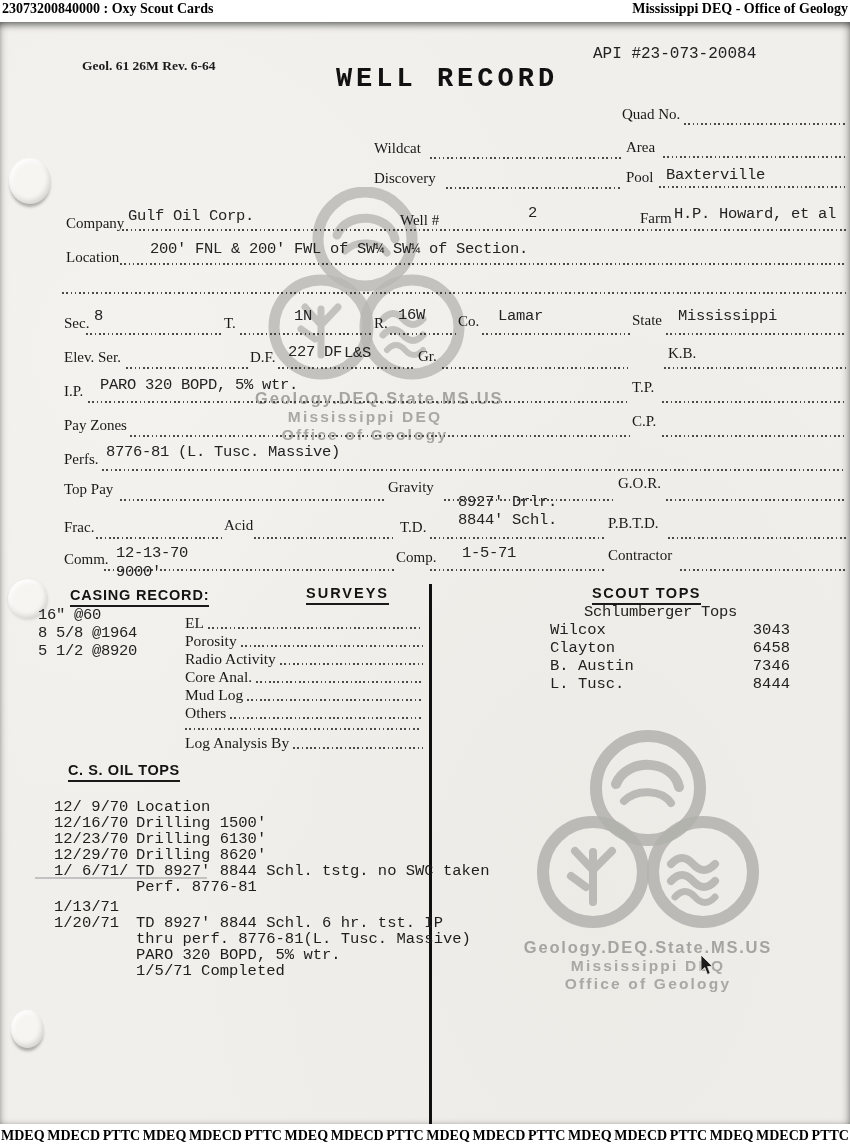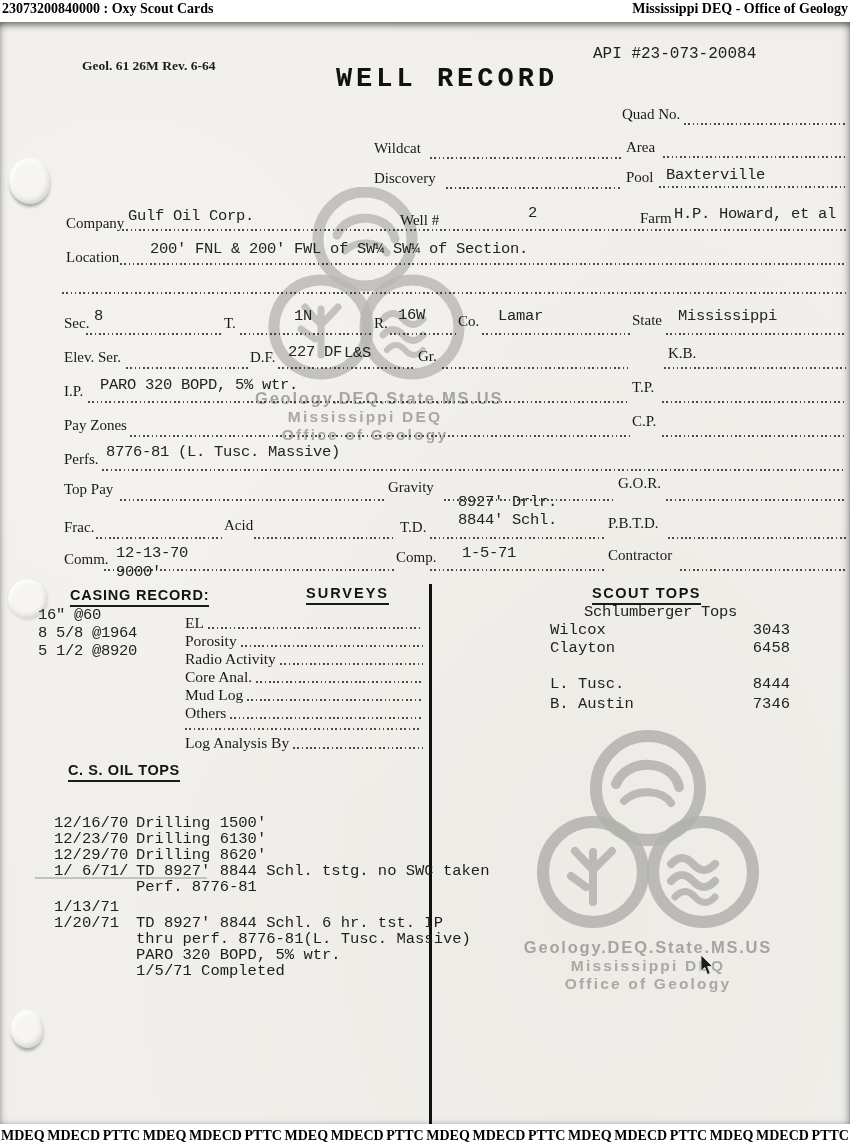--- a/index.html
+++ b/index.html
@@ -266,30 +266,33 @@
   <span class="hd" style="left:592px;top:563px;letter-spacing:1.5px;">SCOUT TOPS</span>
   <span class="val" style="left:584px;top:581px;">Schlumberger Tops</span>
   <div class="tops-row" style="top:599px;">
     <span>Wilcox</span>
     <span>3043</span>
   </div>
   <div class="tops-row" style="top:617px;">
     <span>Clayton</span>
     <span>6458</span>
   </div>
-  <div class="tops-row" style="top:673px;gap:7px;">
+  <div class="tops-row" style="top:635px;gap:7px;">
     <span>B. Austin</span>
     <span>7346</span>
   </div>
   <div class="tops-row" style="top:653px;">
     <span>L. Tusc.</span>
     <span>8444</span>
   </div>
 
   <span class="hd" style="left:68px;top:740px;letter-spacing:.6px;">C. S. OIL TOPS</span>
+  <div class="oil-row" style="top:757px;">
+    <span class="d">12/ 9/70</span><span class="t">Location</span>
+  </div>
   <div class="oil-row" style="top:773px;">
     <span class="d">12/16/70</span><span class="t">Drilling 1500'</span>
   </div>
   <div class="oil-row" style="top:789px;">
     <span class="d">12/23/70</span><span class="t">Drilling 6130'</span>
   </div>
   <div class="oil-row" style="top:805px;">
     <span class="d">12/29/70</span><span class="t">Drilling 8620'</span>
   </div>
   <div class="oil-row" style="top:821px;">

